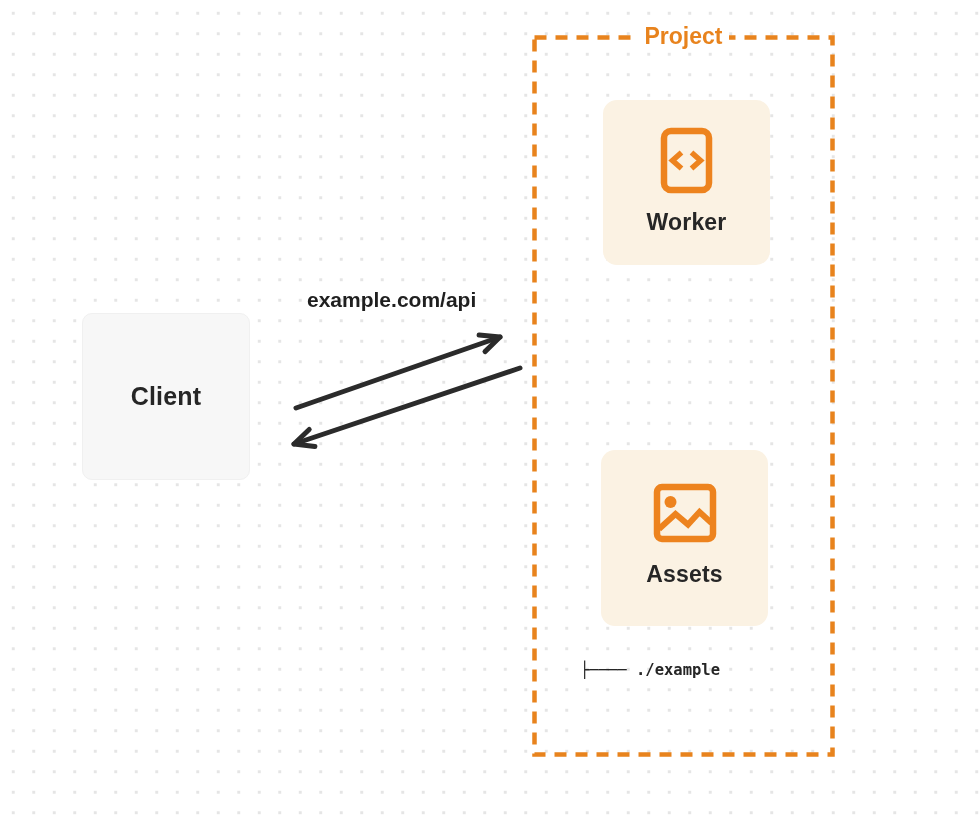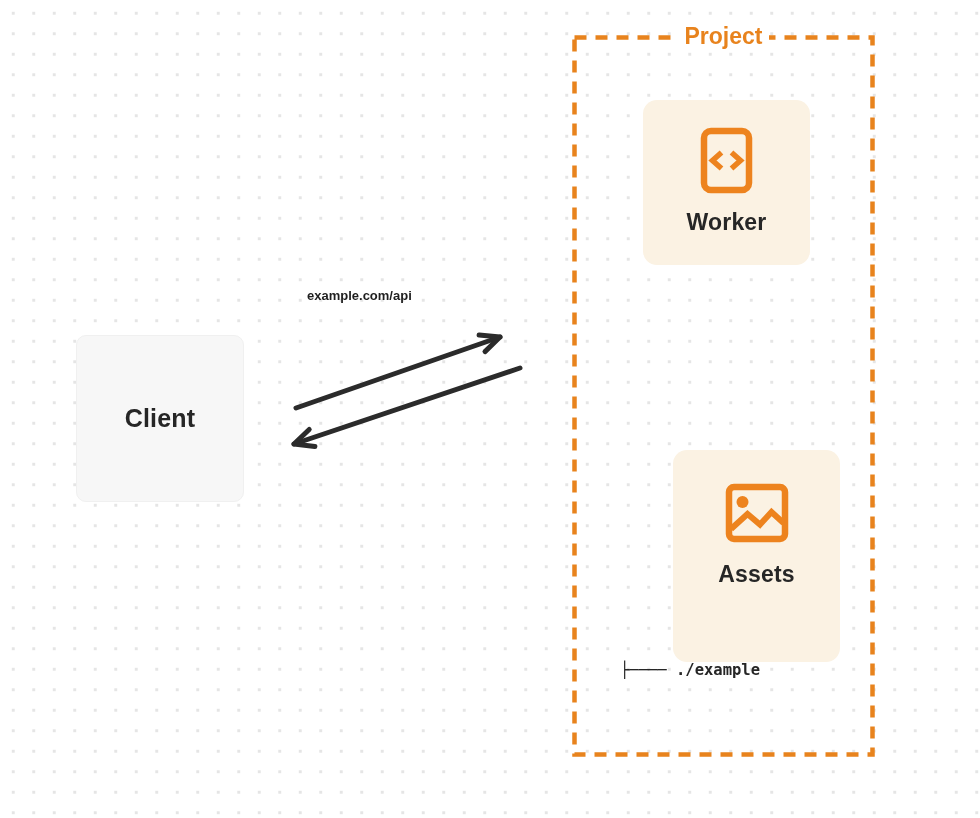--- a/index.html
+++ b/index.html
@@ -12,45 +12,45 @@
     font-family: "Liberation Sans", sans-serif;
     background-color: #ffffff;
     background-image: radial-gradient(circle, #e5e5e5 1.6px, transparent 1.8px);
     background-size: 20.5px 20.5px;
     background-position: 3px 3px;
   }
 
   
   .client-node {
     position: absolute;
-    left: 76px; top: 313px;
+    left: 82px; top: 313px;
     width: 168px; height: 167px;
     background: #f7f7f7;
     border: 1px solid #f0f0f0;
     border-radius: 10px;
-    display: flex; align-items: center; justify-content: center; margin-top: 22px;
+    display: flex; align-items: center; justify-content: center;
   }
   .client-node .node-label {
     font-size: 25px; font-weight: 700; color: #262626; letter-spacing: 0.2px;
   }
 
   
   .request-url {
     position: absolute;
     left: 307px; top: 288px;
-    font-size: 13px; font-weight: 700; color: #1f1f1f;
+    font-size: 21px; font-weight: 700; color: #1f1f1f;
   }
 
   
   .arrows-svg { position: absolute; left: 278px; top: 318px; }
 
   
   .project-boundary {
     position: absolute;
-    left: 572px; top: 35px;
+    left: 532px; top: 35px;
     width: 303px; height: 722px;
   }
   .project-boundary .border-svg { position: absolute; left: 0; top: 0; }
   .project-title {
     position: absolute;
     top: -14px; left: 50%;
     transform: translateX(-50%);
     background: #ffffff;
     padding: 0 7px;
     line-height: 30px;
@@ -60,21 +60,21 @@
   }
 
   
   .node-card {
     position: absolute;
     background: #fbf2e3;
     border-radius: 14px;
     display: flex; flex-direction: column; align-items: center;
   }
   .worker-card { left: 71px; top: 65px; width: 167px; height: 165px; }
-  .assets-card { left: 69px; top: 415px; width: 167px; height: 212px; margin-left: 32px; }
+  .assets-card { left: 69px; top: 415px; width: 167px; height: 176px; }
   .worker-card .card-icon { margin-top: 27px; }
   .assets-card .card-icon { margin-top: 33px; }
   .card-label {
     font-size: 23px; font-weight: 700; color: #262626; letter-spacing: 0.2px;
   }
   .worker-card .card-label { margin-top: 15px; }
   .assets-card .card-label { margin-top: 18px; }
 
   
   .file-tree {

